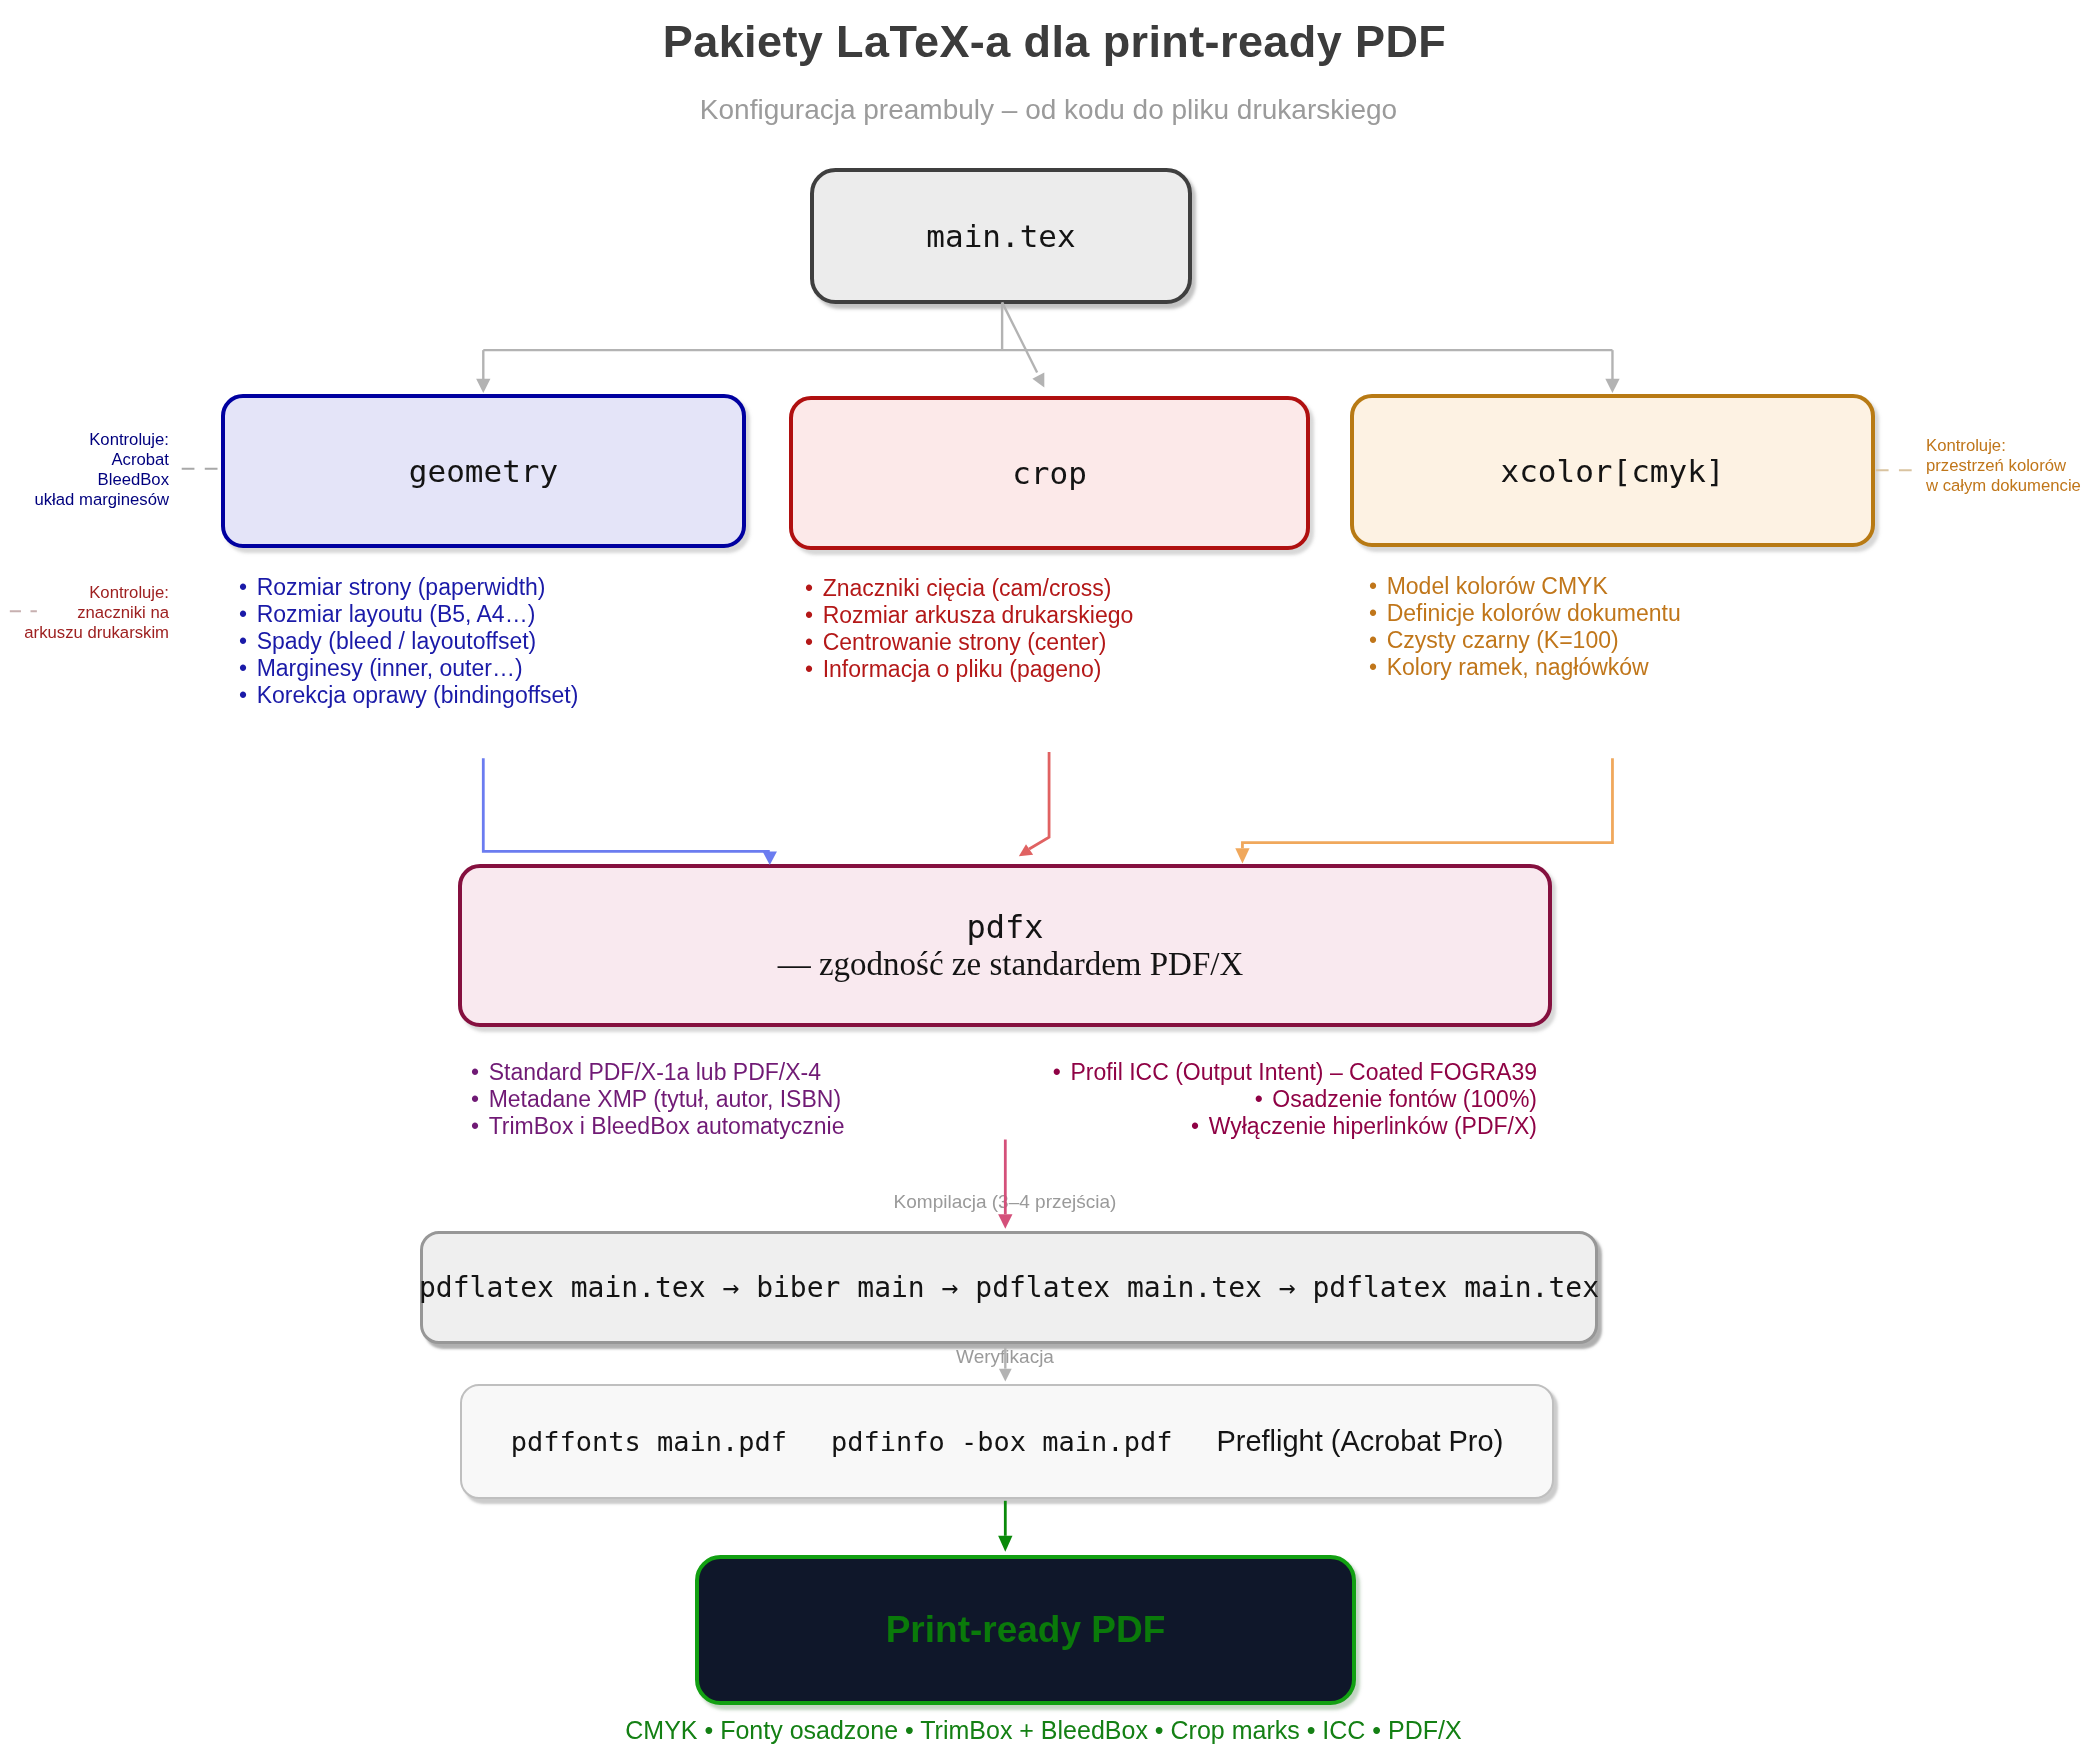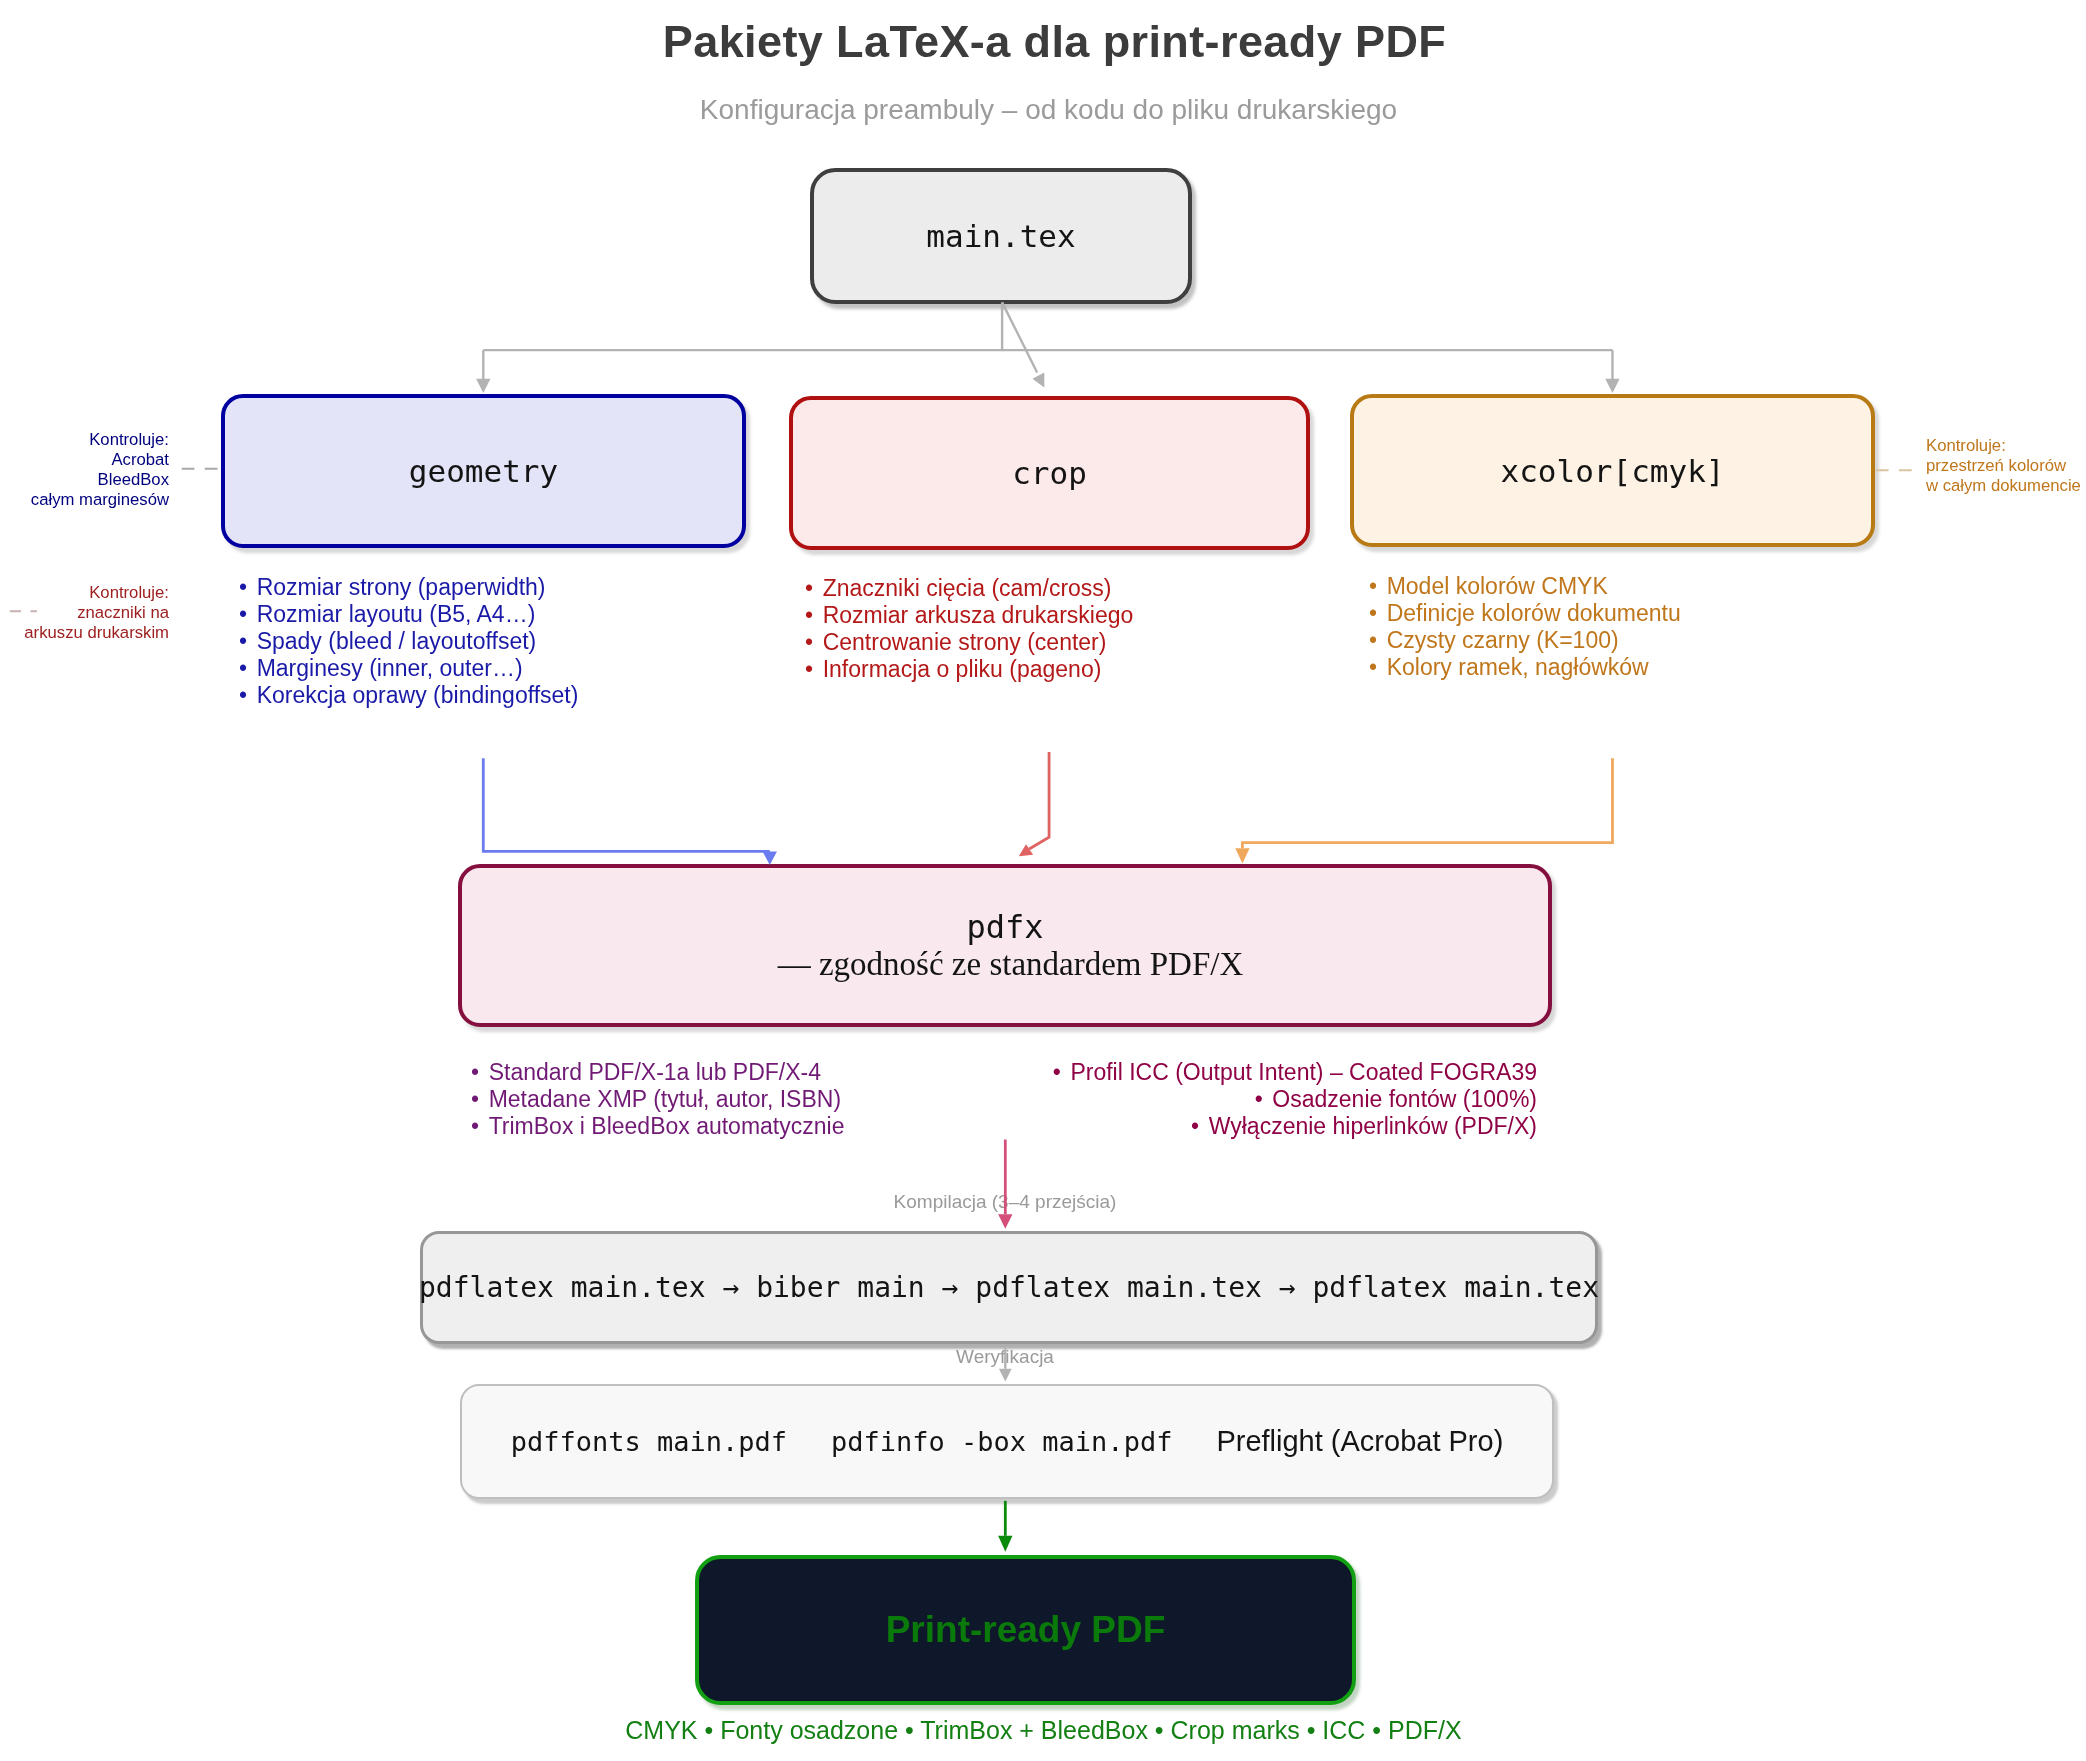--- a/index.html
+++ b/index.html
@@ -118,21 +118,21 @@
   <div class="subtitle">Konfiguracja preambuly – od kodu do pliku drukarskiego</div>
 
   <div class="node node-maintex">
     <span class="mono">main.tex</span>
   </div>
 
   <div class="ann ann-geometry">
     <span>Kontroluje:</span>
     <span>Acrobat</span>
     <span>BleedBox</span>
-    <span>całym marginesów</span>
+    <span>układ marginesów</span>
   </div>
   <div class="ann ann-crop">
     <span>Kontroluje:</span>
     <span>znaczniki na</span>
     <span>arkuszu drukarskim</span>
   </div>
   <div class="ann ann-xcolor">
     <span>Kontroluje:</span>
     <span>przestrzeń kolorów</span>
     <span>w całym dokumencie</span>

